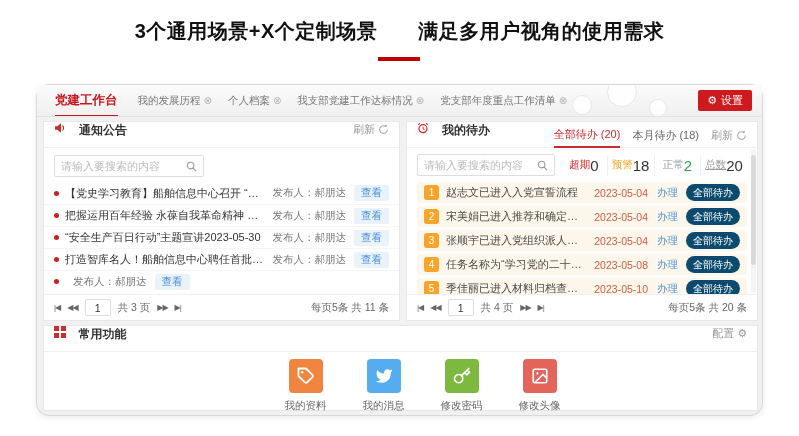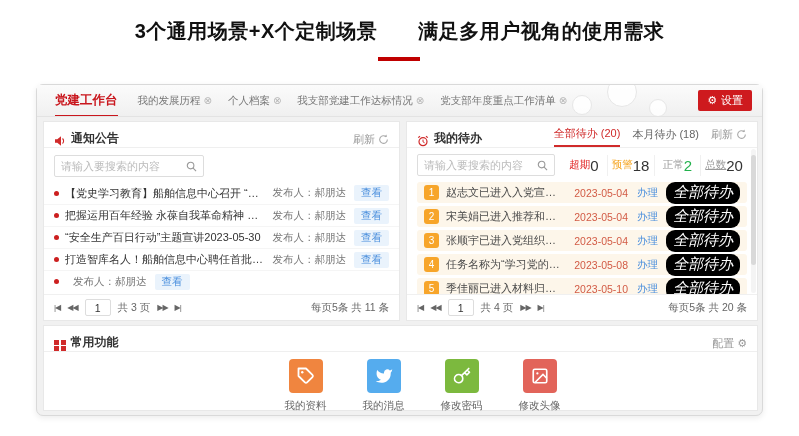--- a/index.html
+++ b/index.html
@@ -3,42 +3,42 @@
 <meta charset="utf-8">
 <style>
   * { margin:0; padding:0; box-sizing:border-box; }
   html,body { width:799px; height:436px; background:#ffffff; overflow:hidden;
     font-family:"Liberation Sans","DejaVu Sans",sans-serif; }
   .page-title { position:absolute; top:18px; left:0; width:799px; text-align:center;
     font-size:20px; font-weight:bold; color:#111; letter-spacing:0.5px; }
   .title-underline { position:absolute; top:57px; left:378px; width:42px; height:4px; background:#c00000; }
 
   .window { position:absolute; left:36px; top:84px; width:727px; height:332px;
-    background:#f1f1f1; border:1px solid #d9d9d9; border-radius:7px;
+    background:#f1f1f1; border:1px solid #d9d9d9; border-radius:13px;
     box-shadow:0 2px 6px rgba(0,0,0,0.08); }
 
   
   .win-header { position:relative; height:32px; background:linear-gradient(#fbfbfb,#f0f0f0);
     border-bottom:1px solid #e3e3e3; display:flex; align-items:center; padding:0 10px; overflow:hidden; }
   .deco-circle { position:absolute; border-radius:50%; background:rgba(255,255,255,0.85); border:1px solid #e7e7e7; }
   .dc1 { width:30px; height:30px; right:125px; top:-8px; }
   .dc2 { width:20px; height:20px; right:170px; top:10px; }
   .dc3 { width:18px; height:18px; right:95px; top:14px; }
   .brand { position:relative; height:32px; line-height:31px; color:#c9161d; font-weight:bold;
     font-size:12.5px; margin:0 20px 0 8px; }
   .brand::after { content:""; position:absolute; left:0; right:0; bottom:0; height:2px; background:#c9161d; }
   .win-tab { display:flex; align-items:center; gap:3px; margin-right:16px; font-size:10.5px; color:#777; cursor:pointer; }
   .tab-close { color:#b5b5b5; font-size:10px; line-height:1; }
   .settings-btn { margin-left:auto; display:flex; align-items:center; gap:4px; background:#ce1a1e; color:#fff;
     font-size:11px; padding:3px 9px; border-radius:2px; cursor:pointer; position:relative; z-index:2; }
   .settings-gear { font-size:11px; line-height:1; }
 
   
   .panel { position:absolute; background:#fff; border:1px solid #e8e8e8; }
-  .panel-header { height:26px; border-bottom:1px solid #efefef; display:flex; align-items:flex-end; padding:0 10px; }
+  .panel-header { height:26px; border-bottom:1px solid #efefef; display:flex; align-items:flex-start; padding:0 10px;gap:8px; }
   .panel-title { font-size:12px; font-weight:bold; color:#333; margin-left:5px; }
   .refresh { margin-left:auto; display:flex; align-items:center; gap:3px; font-size:11px; color:#999; cursor:pointer; }
 
   .search-wrap { display:flex; align-items:center; border:1px solid #ddd; border-radius:2px; height:22px; background:#fff; }
   .search-wrap input { border:none; outline:none; flex:1; font-size:11px; color:#666; padding:0 6px;
     font-family:"Liberation Sans","DejaVu Sans",sans-serif; min-width:0; }
   .search-wrap input::placeholder { color:#bbb; }
   .search-icon { margin-right:6px; flex:0 0 auto; }
 
   
@@ -74,21 +74,21 @@
   .stat-label { font-size:10.5px; }
   .stat-value { font-size:15px; font-weight:500; }
   .todo-rows { padding:2px 10px 0 10px; }
   .todo-row { display:flex; align-items:center; height:21px; background:#fdf6ea; border-radius:3px;
     margin-bottom:3px; padding:0 7px; }
   .todo-num { width:15px; height:15px; border-radius:3px; background:#f7a52a; color:#fff; font-size:10px;
     display:flex; align-items:center; justify-content:center; flex:0 0 auto; margin-right:7px; }
   .todo-title { flex:1; font-size:11px; color:#4a4a4a; white-space:nowrap; overflow:hidden; text-overflow:ellipsis; }
   .todo-date { font-size:10.5px; color:#d25b45; margin:0 9px; white-space:nowrap; }
   .handle-link { font-size:10.5px; color:#4a8fdd; cursor:pointer; margin-right:8px; white-space:nowrap; }
-  .todo-badge { font-size:15px; color:#fff; background:#000000; border-radius:9px; padding:1.5px 7px; white-space:nowrap;font-style:italic; }
+  .todo-badge { font-size:10px; color:#fff; background:#0c4a6e; border-radius:9px; padding:1.5px 7px; white-space:nowrap; }
   .scrollbar { position:absolute; right:1px; top:27px; bottom:27px; width:5px; background:#f4f4f4; border-radius:3px; }
   .scroll-thumb { position:absolute; top:6px; width:5px; height:110px; background:#d9d9d9; border-radius:3px; }
 
   
   .quick { left:6px; top:240px; width:715px; height:86px; }
   .quick-icons { display:flex; justify-content:center; gap:22px; padding-top:7px; transform:translateX(22px); }
   .quick-item { width:56px; display:flex; flex-direction:column; align-items:center; cursor:pointer; }
   .quick-sq { width:34px; height:34px; border-radius:4px; display:flex; align-items:center; justify-content:center; }
   .quick-label { font-size:10.5px; color:#666; margin-top:6px; white-space:nowrap; }
   .config { margin-left:auto; display:flex; align-items:center; gap:3px; font-size:11px; color:#999; cursor:pointer; }

